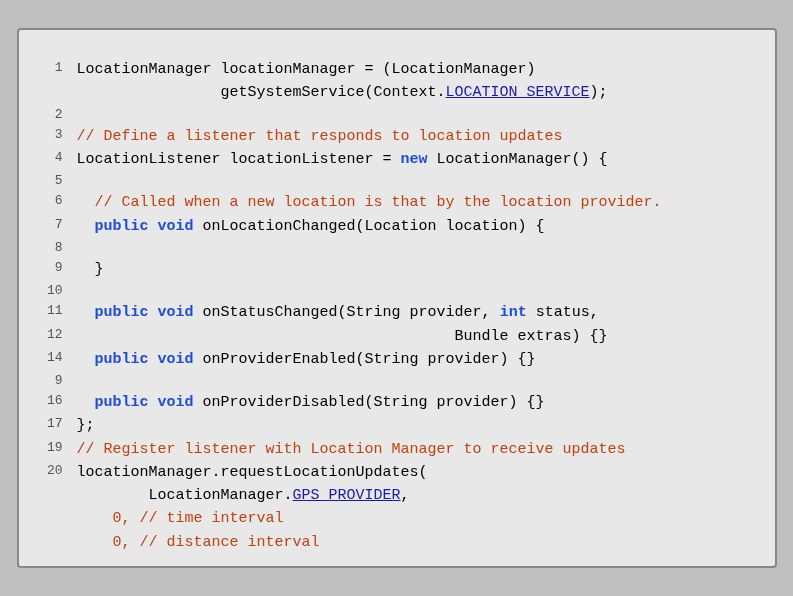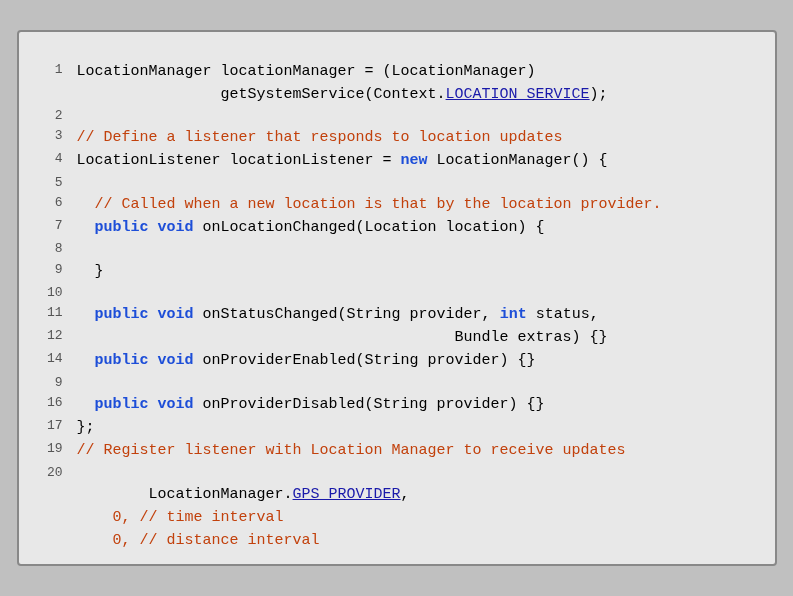--- a/index.html
+++ b/index.html
@@ -150,20 +150,21 @@
       <div class="line">
         <span class="line-number">17</span>
         <span class="line-content"><span>};</span></span>
       </div>
       <div class="line">
         <span class="line-number">19</span>
         <span class="line-content"><span class="comment">// Register listener with Location Manager to receive updates</span></span>
       </div>
       <div class="line">
         <span class="line-number">20</span>
+        <span class="line-content"><span>locationManager.requestLocationUpdates(</span></span>
       </div>
       <div class="line">
         <span class="line-number"></span>
         <span class="line-content"><span>        LocationManager.</span><span class="italic-link">GPS_PROVIDER</span><span>,</span></span>
       </div>
       <div class="line">
         <span class="line-number"></span>
         <span class="line-content"><span class="comment">    0, // time interval</span></span>
       </div>
       <div class="line">

